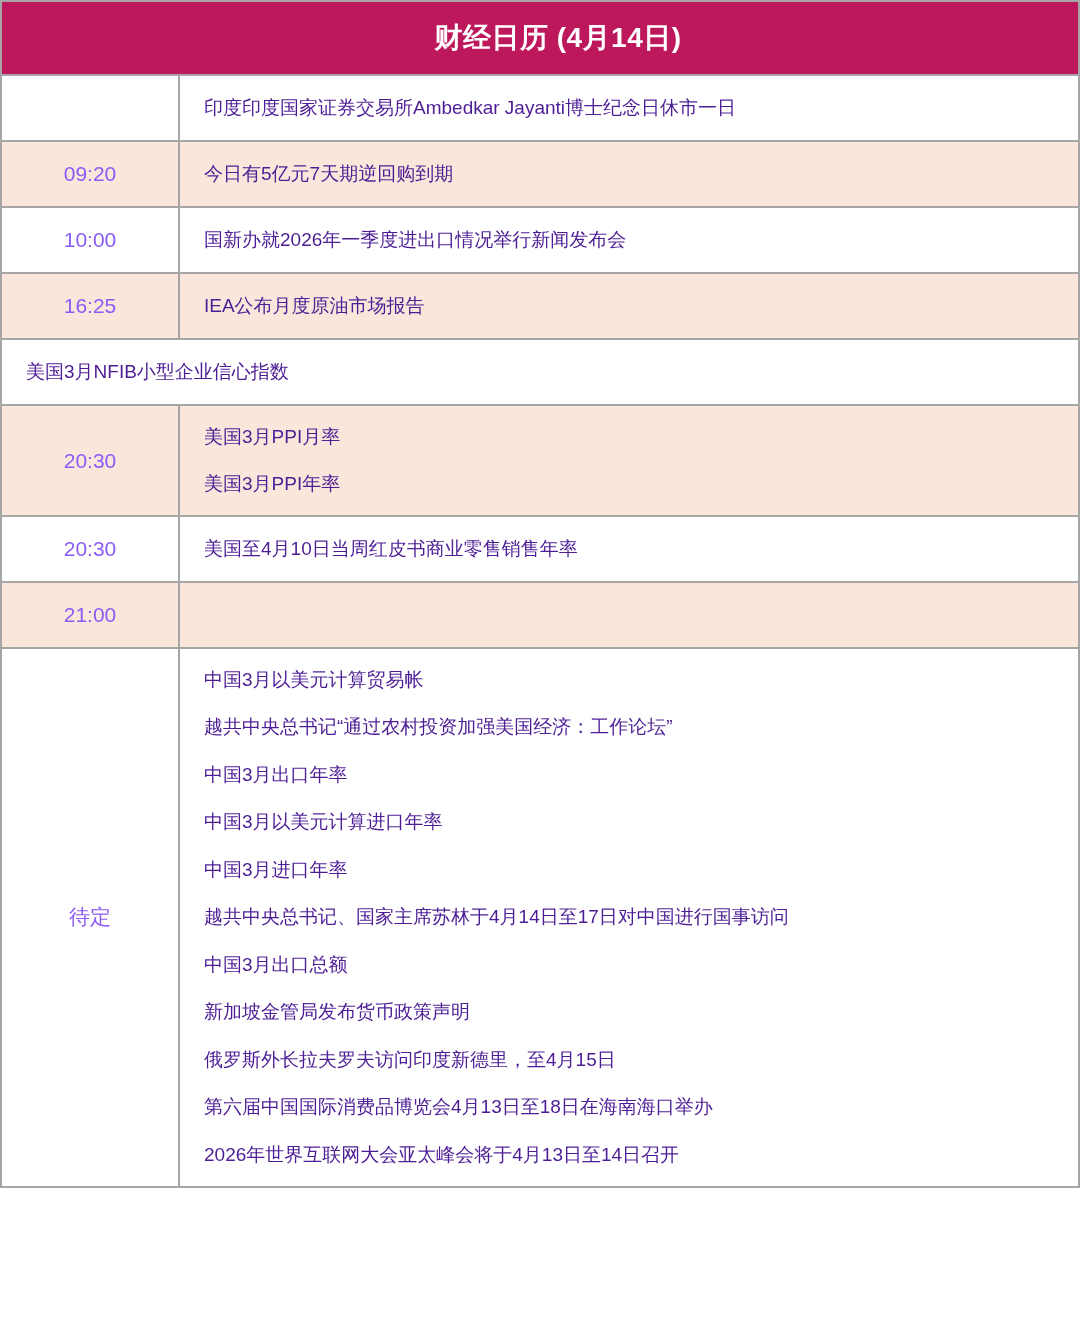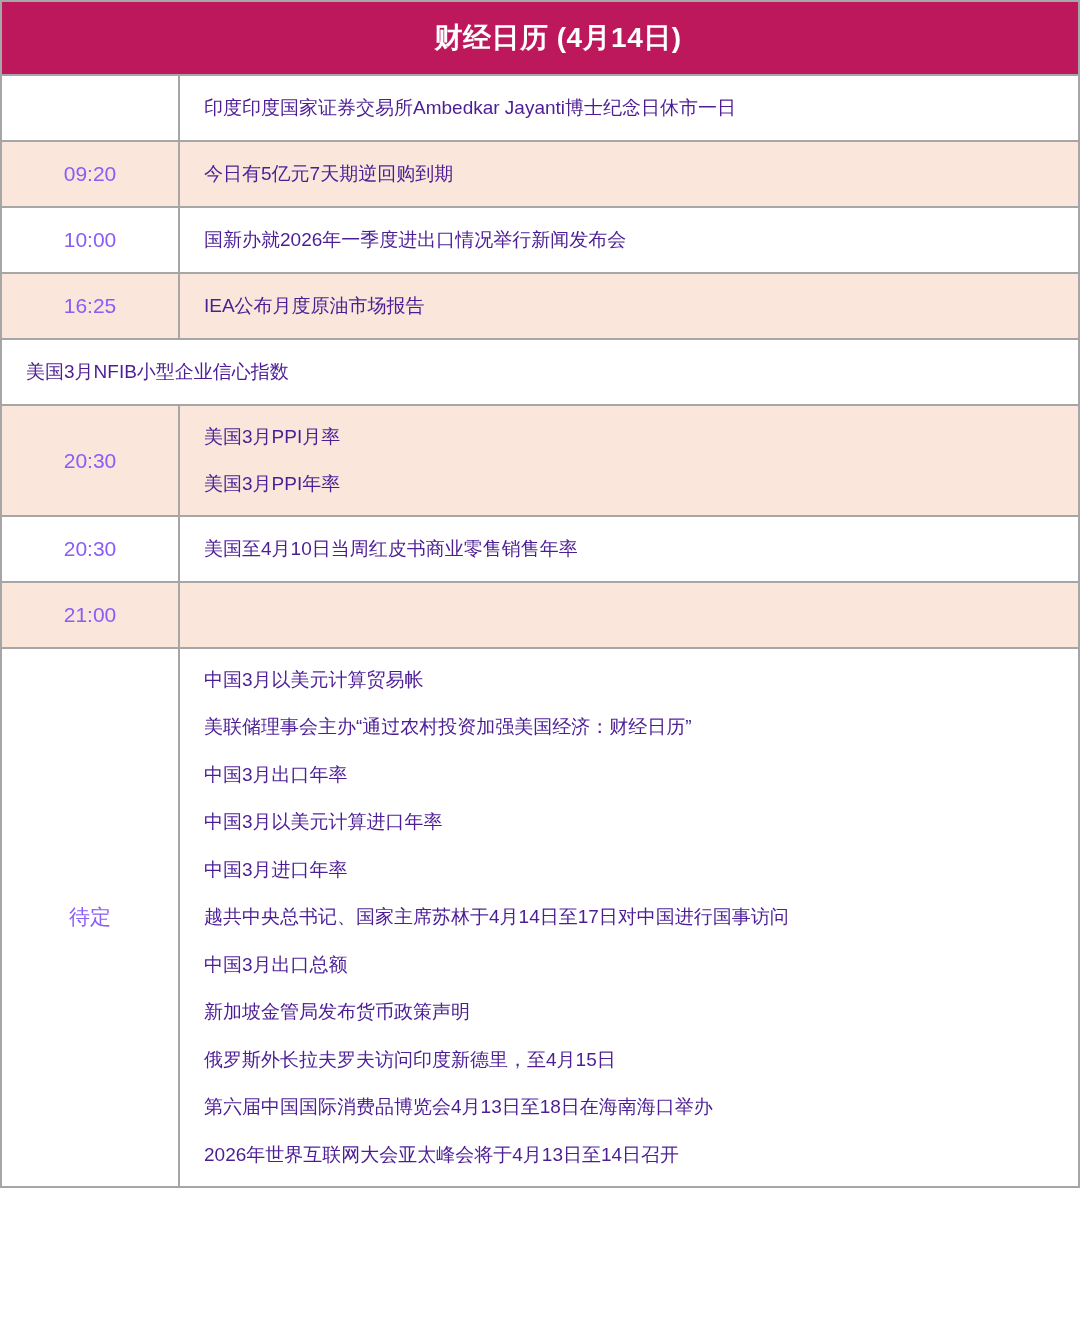--- a/index.html
+++ b/index.html
@@ -117,21 +117,21 @@
   </div>
 
   <div class="row shaded">
     <div class="time-cell">21:00</div>
   </div>
 
   <div class="row">
     <div class="time-cell">待定</div>
     <div class="event-cell">
           <div class="event-line">中国3月以美元计算贸易帐</div>
-          <div class="event-line">美联储理事会主办“通过农村投资加强美国经济：财经日历”</div>
+          <div class="event-line">越共中央总书记“通过农村投资加强美国经济：工作论坛”</div>
           <div class="event-line">中国3月出口年率</div>
           <div class="event-line">中国3月以美元计算进口年率</div>
           <div class="event-line">中国3月进口年率</div>
           <div class="event-line">越共中央总书记、国家主席苏林于4月14日至17日对中国进行国事访问</div>
           <div class="event-line">中国3月出口总额</div>
           <div class="event-line">新加坡金管局发布货币政策声明</div>
           <div class="event-line">俄罗斯外长拉夫罗夫访问印度新德里，至4月15日</div>
           <div class="event-line">第六届中国国际消费品博览会4月13日至18日在海南海口举办</div>
           <div class="event-line">2026年世界互联网大会亚太峰会将于4月13日至14日召开</div>
         </div>

